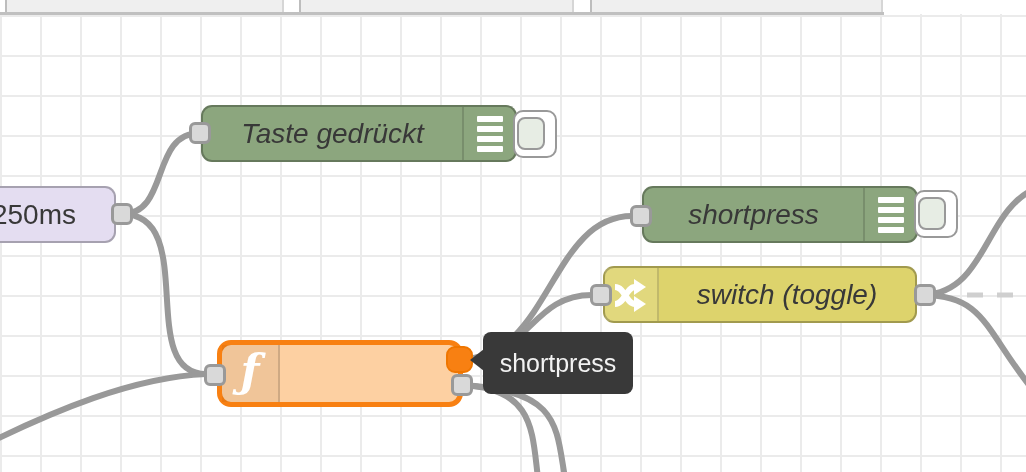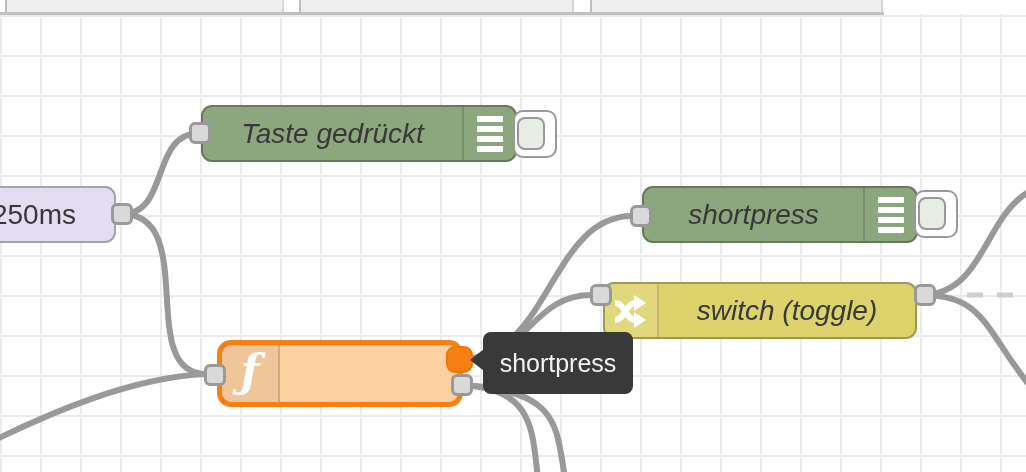--- a/index.html
+++ b/index.html
@@ -56,21 +56,21 @@
     position:absolute; width:44px; height:48px; background:#fff;
     border:2px solid #999; border-radius:10px; z-index:3;
   }
   .debug-toggle .inner {
     position:absolute; left:2px; top:5px; width:28px; height:33px;
     background:#e7ede4; border:2px solid #999; border-radius:8px;
   }
   
   .trigger-node { background:#e4ddf1; }
   
-  .switch-node { background:#ddd36c;margin-top:16px; }
+  .switch-node { background:#ddd36c; }
   .switch-node .icon-region { width:54px; background:rgba(255,255,255,0.12); }
   
   .function-node {
     background:#fdd0a2; border:5px solid #f88012; border-radius:14px;
     box-sizing:content-box;
   }
   .function-node .icon-region { width:58px; background:rgba(0,0,0,0.05); }
   .fn-glyph {
     font-family:"DejaVu Serif", serif; font-style:italic; font-weight:bold;
     font-size:44px; color:#fff; line-height:1; transform:translateY(-3px);

